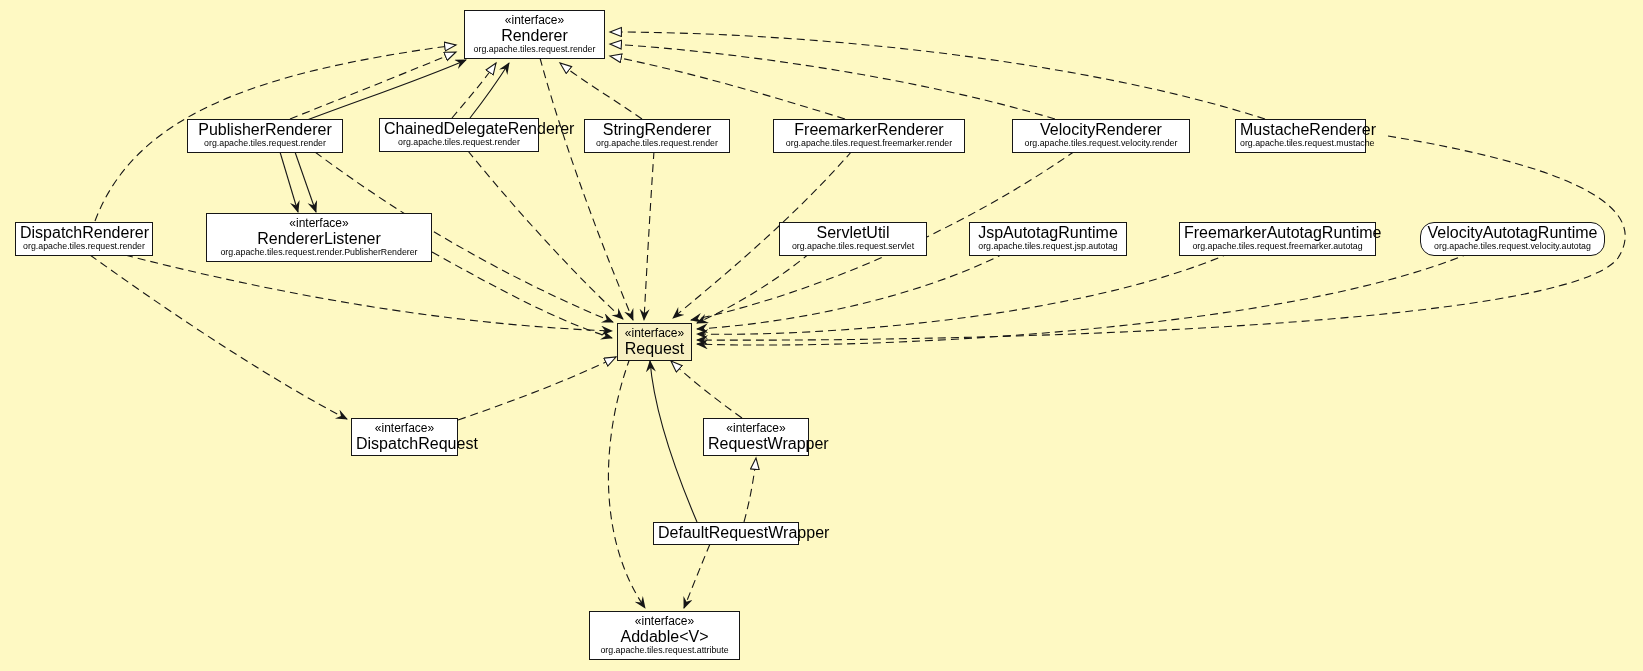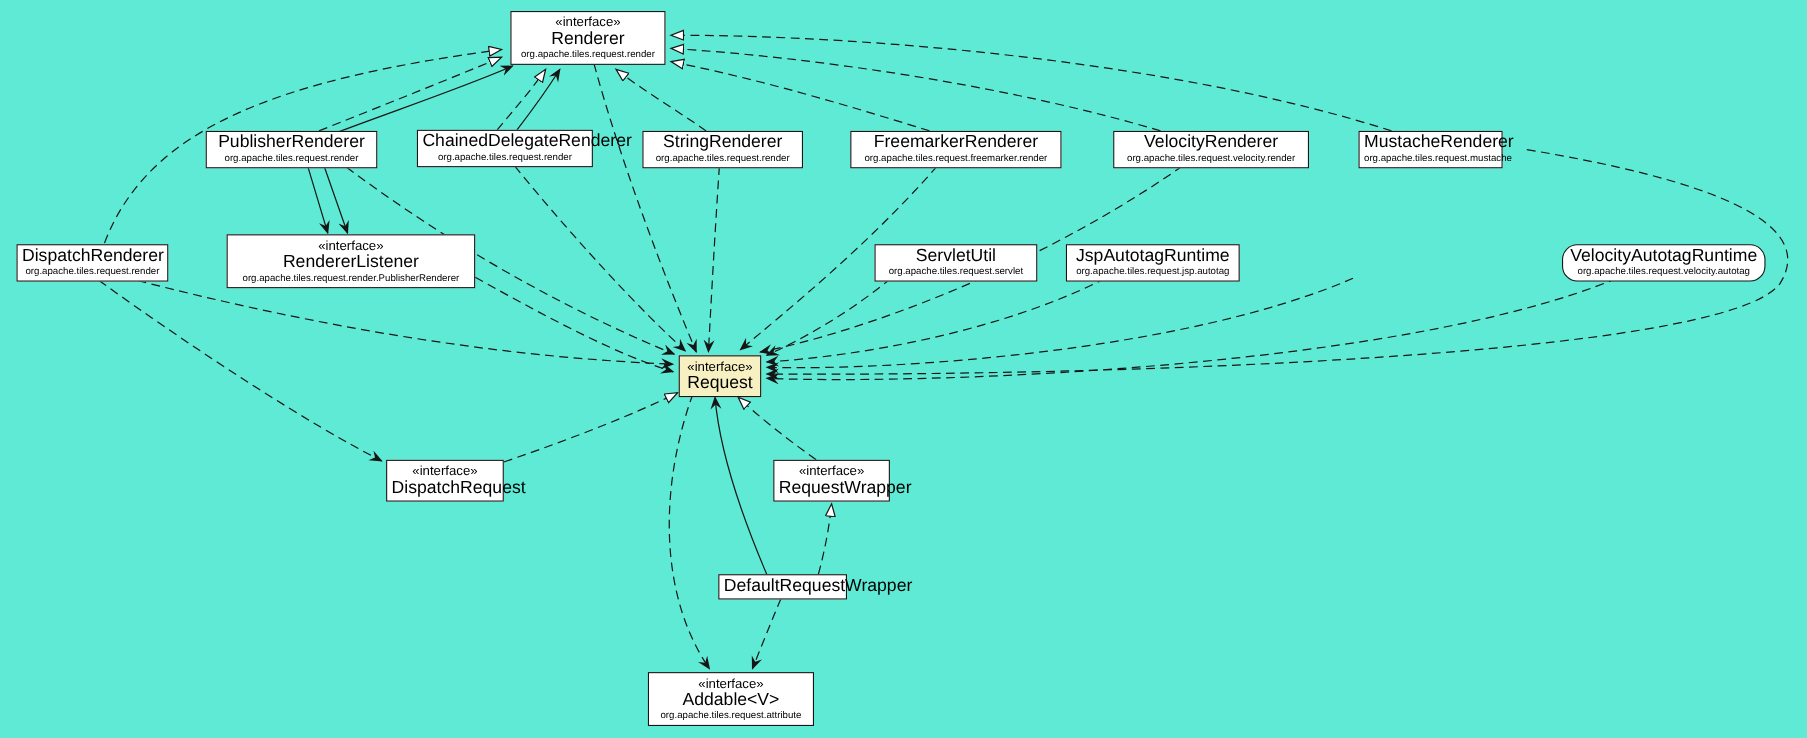--- a/index.html
+++ b/index.html
@@ -1,19 +1,19 @@
 <!DOCTYPE html>
 <html><head>
 <meta charset="utf-8">
 <style>
   html,body{margin:0;padding:0;background:#ffffff;}
   #canvas{
     position:relative;
     width:1643px;height:671px;
-    background:#5eead4;
+    background:#fef9c3;
     font-family:"Liberation Sans", sans-serif;
     overflow:hidden;
   }
   #edges{position:absolute;left:0;top:0;width:1643px;height:671px;}
   .edge{fill:none;stroke:#161616;stroke-width:1.1px;}
   .dashed{stroke-dasharray:8 5;}
   .node{
     position:absolute;
     box-sizing:border-box;
     background:#ffffff;
@@ -111,47 +111,51 @@
 
   <div class="node" style="left:15px;top:222px;width:138px;">
     <div class="cname">DispatchRenderer</div>
     <div class="pkg">org.apache.tiles.request.render</div>
   </div>
   <div class="node" style="left:206px;top:213px;width:226px;">
     <div class="stereo">«interface»</div>
     <div class="cname">RendererListener</div>
     <div class="pkg">org.apache.tiles.request.render.PublisherRenderer</div>
   </div>
-  <div class="node" style="left:779px;top:222px;width:148px;margin-left:16px;">
+  <div class="node" style="left:779px;top:222px;width:148px;">
     <div class="cname">ServletUtil</div>
     <div class="pkg">org.apache.tiles.request.servlet</div>
   </div>
   <div class="node" style="left:969px;top:222px;width:158px;">
     <div class="cname">JspAutotagRuntime</div>
     <div class="pkg">org.apache.tiles.request.jsp.autotag</div>
+  </div>
+  <div class="node" style="left:1179px;top:222px;width:197px;">
+    <div class="cname">FreemarkerAutotagRuntime</div>
+    <div class="pkg">org.apache.tiles.request.freemarker.autotag</div>
   </div>
   <div class="node" style="left:1420px;top:222px;width:185px;border-radius:14px;">
     <div class="cname">VelocityAutotagRuntime</div>
     <div class="pkg">org.apache.tiles.request.velocity.autotag</div>
   </div>
 
   <div class="node highlight" style="left:617px;top:323px;width:75px;">
     <div class="stereo">«interface»</div>
     <div class="cname">Request</div>
   </div>
 
   <div class="node" style="left:351px;top:418px;width:107px;">
     <div class="stereo">«interface»</div>
     <div class="cname">DispatchRequest</div>
   </div>
   <div class="node" style="left:703px;top:418px;width:106px;">
     <div class="stereo">«interface»</div>
     <div class="cname">RequestWrapper</div>
   </div>
-  <div class="node" style="left:653px;top:522px;width:117px;">
+  <div class="node" style="left:653px;top:522px;width:146px;">
     <div class="cname">DefaultRequestWrapper</div>
   </div>
   <div class="node" style="left:589px;top:611px;width:151px;">
     <div class="stereo">«interface»</div>
     <div class="cname">Addable&lt;V&gt;</div>
     <div class="pkg">org.apache.tiles.request.attribute</div>
   </div>
 
 </div>
 

